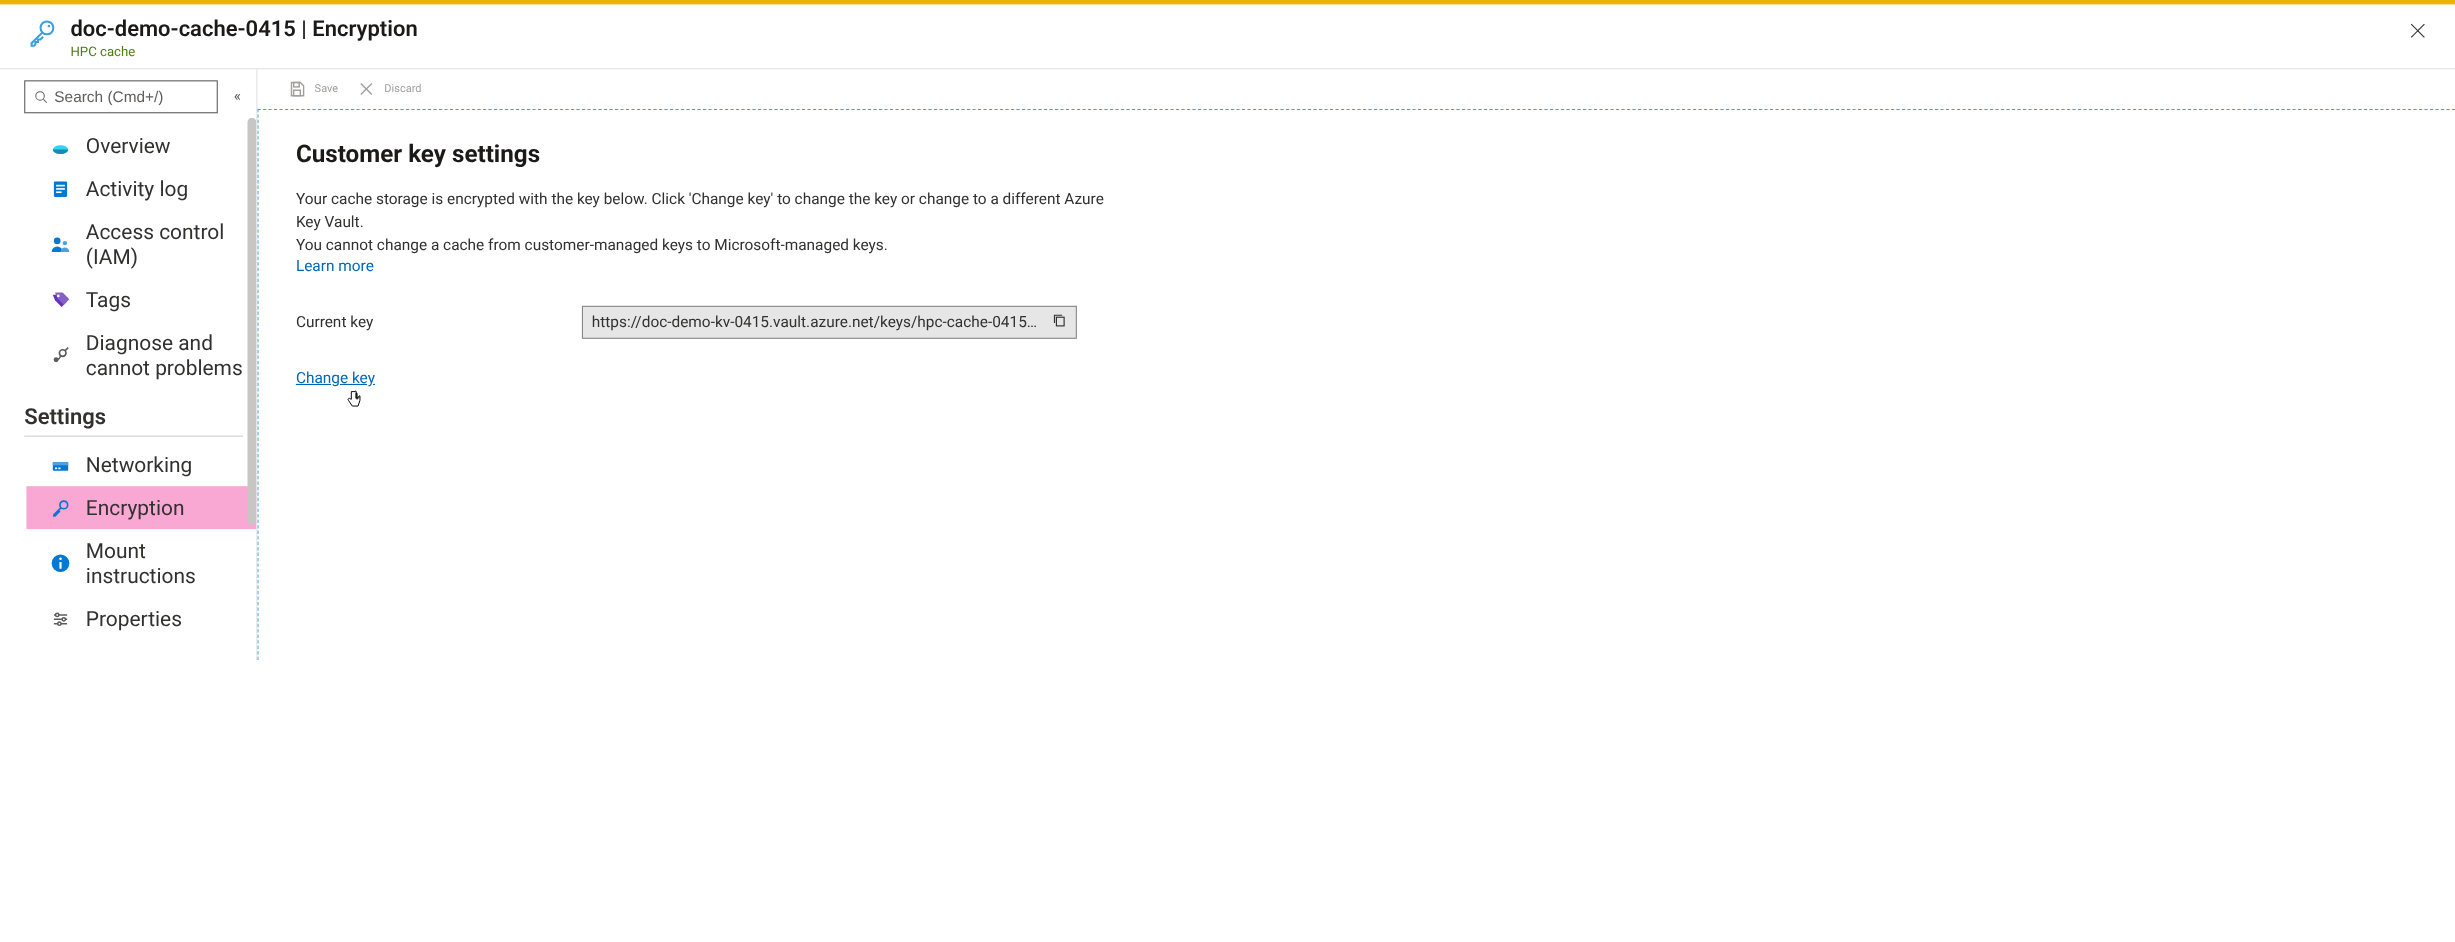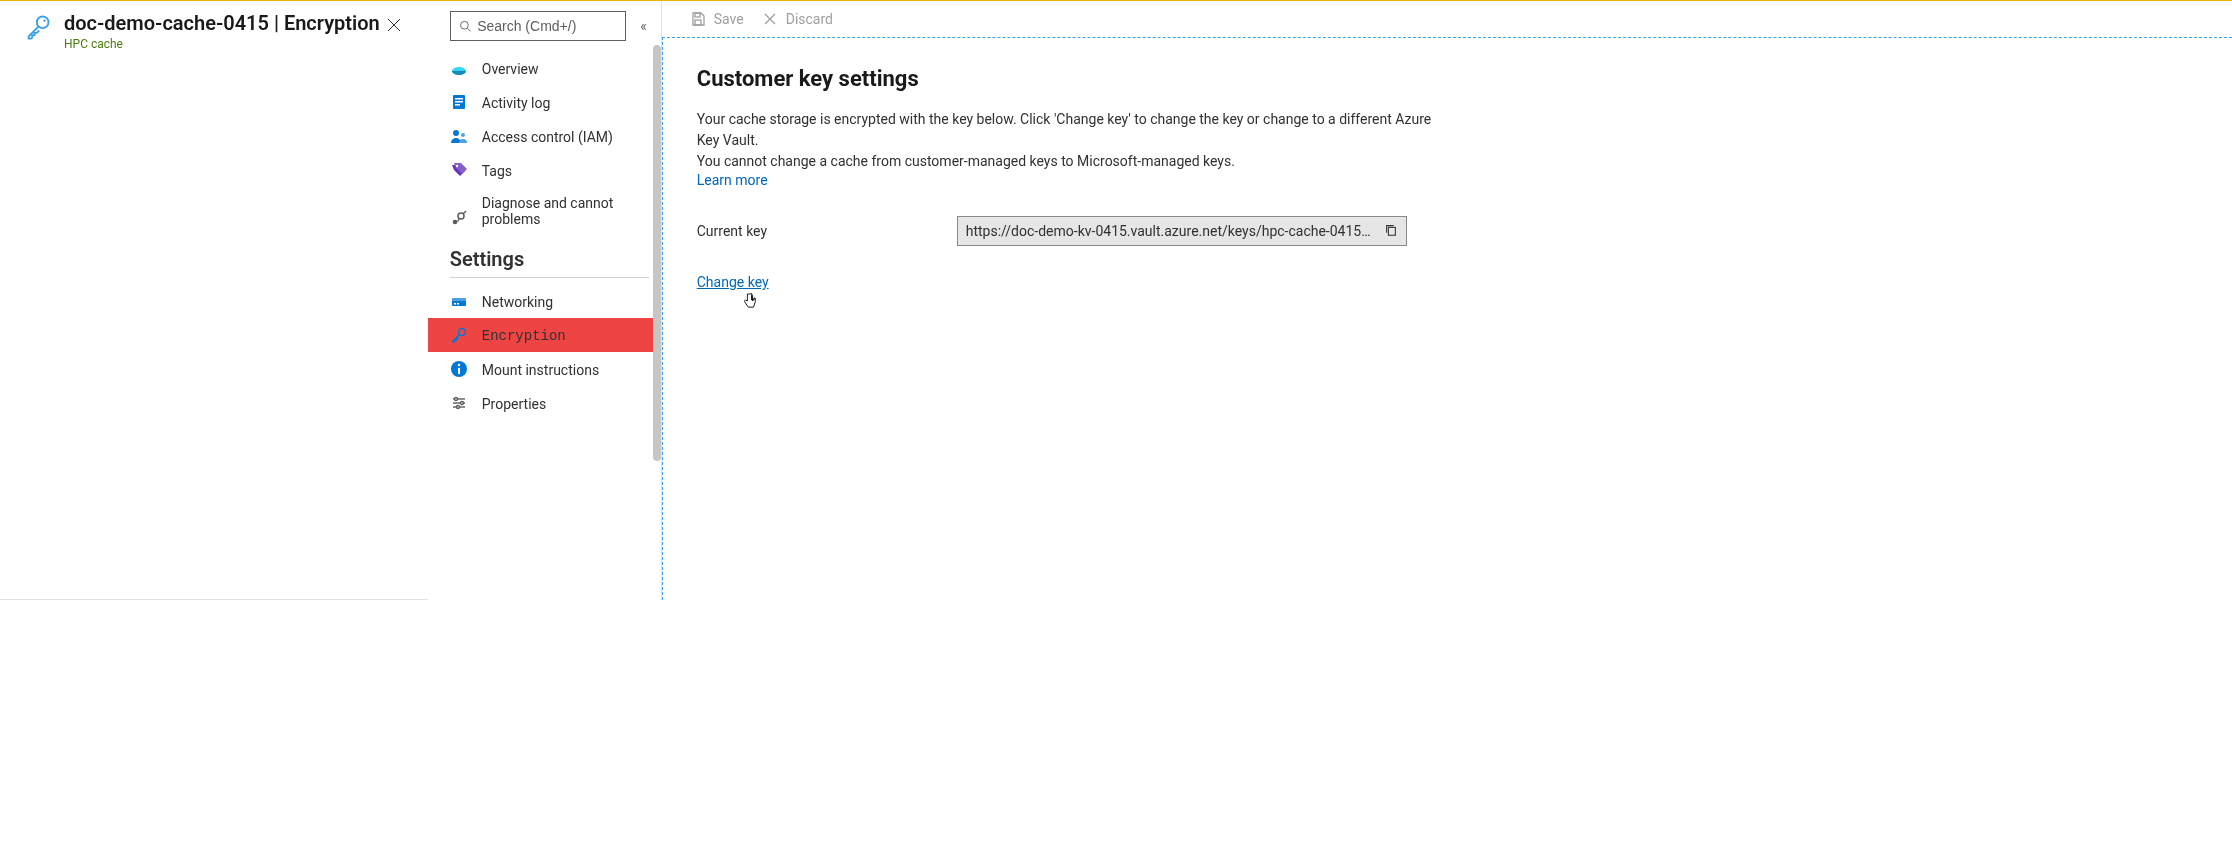--- a/index.html
+++ b/index.html
@@ -7,22 +7,22 @@
     font-family: "Segoe UI", -apple-system, BlinkMacSystemFont, Roboto, "Helvetica Neue", sans-serif;
     background: #ffffff;
     color: #323130;
     font-size: 14px;
     overflow: hidden;
   }
   .blade {
     width: 100%;
     height: 600px;
     display: flex;
-    flex-direction: row;
-    border-top: 1px solid #eab308;
+    flex-direction: column;
+    border-top: 4px solid #eab308;
   }
   
   .blade-header {
     display: flex;
     align-items: flex-start;
     justify-content: space-between;
     padding: 10px 20px 8px 24px;
     border-bottom: 1px solid #e1e1e1;
   }
   .blade-header-left {
@@ -104,28 +104,29 @@
     padding:4px;
   }
   .nav {
     flex:1;
     overflow:hidden;
     padding-top:6px;
     position:relative;
   }
   .nav-item {
     display:flex;
-    align-items:flex-end;
+    align-items:center;
     gap:14px;
     padding: 8px 10px 8px 22px;
-    font-size:14px;
-    color:#323130;
-    cursor:pointer;
-  }
-  .nav-item.selected { background:#ef4444;font-family:Liberation Mono, monospace; }
+    font-size:19px;
+    color:#323130;
+    cursor:pointer;
+    margin-left:24px;
+  }
+  .nav-item.selected { background:#f9a8d4; }
   .nav-section {
     padding: 12px 10px 4px 22px;
     font-size:20px;
     font-weight:600;
     color:#323130;
   }
   .nav-section-underline {
     margin: 2px 12px 6px 22px;
     border-bottom:1px solid #d2d0ce;
   }
@@ -160,21 +161,21 @@
     display:flex;
     align-items:center;
     gap:18px;
     padding: 10px 20px 10px 28px;
     color:#605e5c;
   }
   .toolbar-btn {
     display:flex;
     align-items:center;
     gap:8px;
-    font-size:14px;
+    font-size:10px;
     cursor:default;
     color:#a19f9d;
   }
   .content-frame {
     flex:1;
     border-top: 1px dashed #3aa0f3;
     border-left: 1px dashed #3aa0f3;
     margin-left: 0;
     padding: 28px 34px;
     overflow:auto;

